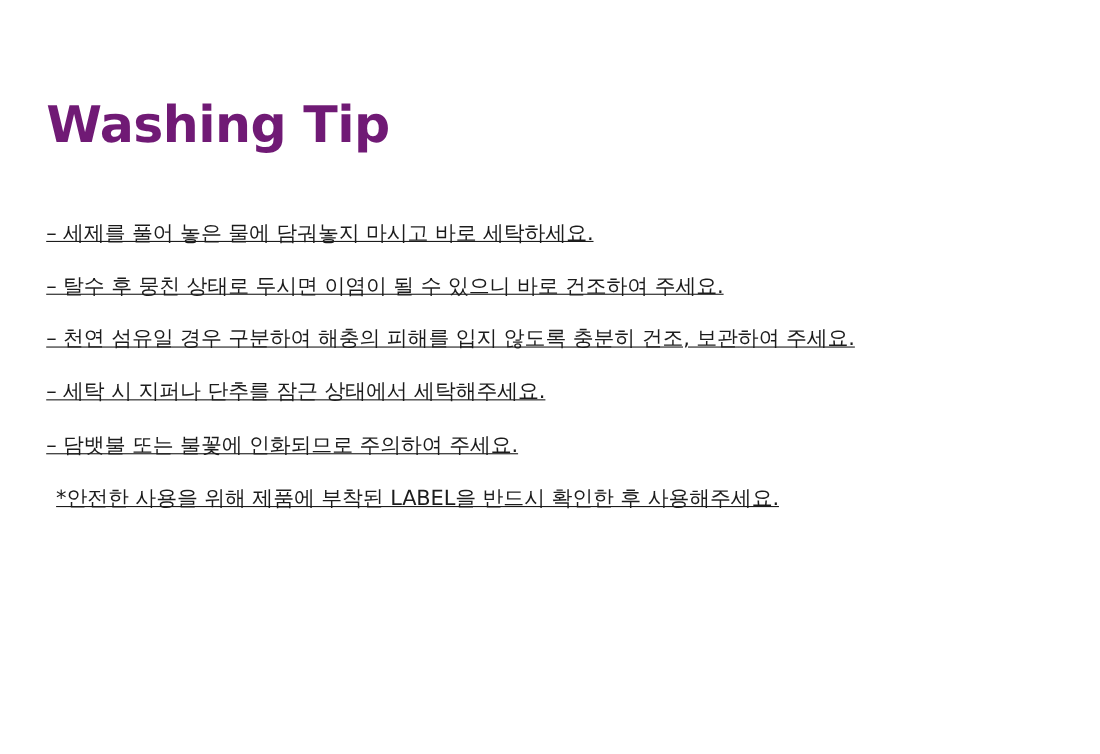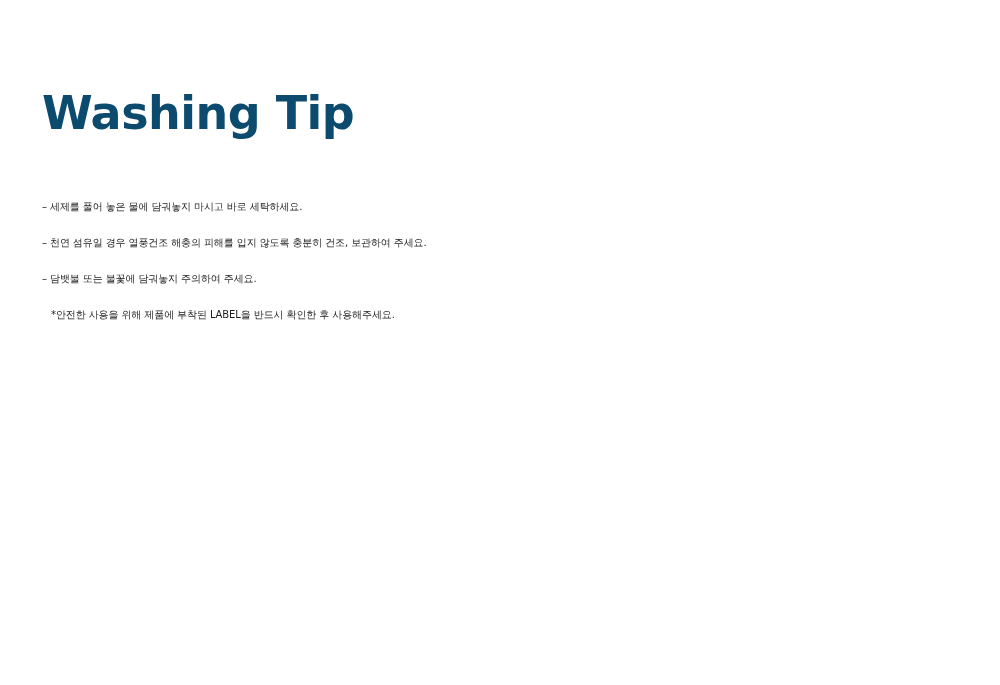--- a/index.html
+++ b/index.html
@@ -21,52 +21,55 @@
     box-sizing: border-box;
   }
   .doc-title {
     position: absolute;
     left: 42px;
     top: 57px;
     font-size: 46px;
     font-weight: 700;
     letter-spacing: -0.5px;
     line-height: 1.1;
-    color: #0c4a6e;
+    color: #701a75;
     white-space: nowrap;
   }
   .tip-list {
     position: absolute;
     left: 42px;
     top: 200px;
     width: 916px;
     list-style: none;
     margin: 0;
     padding: 0;
   }
   .tip-item {
-    font-size: 10px;
+    font-size: 19px;
     line-height: 1.35;
     color: #1c1c1c;
     margin-bottom: 22.5px;
     white-space: nowrap;
     letter-spacing: -0.1px;
+    text-decoration: underline;
   }
   .tip-item.note {
     padding-left: 9px;
     margin-bottom: 0;
   }
 </style>
 </head>
 <body>
 
 <div class="page">
 
   <h1 class="doc-title">Washing Tip</h1>
 
   <ul class="tip-list">
     <li class="tip-item">– 세제를 풀어 놓은 물에 담궈놓지 마시고 바로 세탁하세요.</li>
-    <li class="tip-item">– 천연 섬유일 경우 열풍건조 해충의 피해를 입지 않도록 충분히 건조, 보관하여 주세요.</li>
-    <li class="tip-item">– 담뱃불 또는 불꽃에 담궈놓지 주의하여 주세요.</li>
+    <li class="tip-item">– 탈수 후 뭉친 상태로 두시면 이염이 될 수 있으니 바로 건조하여 주세요.</li>
+    <li class="tip-item">– 천연 섬유일 경우 구분하여 해충의 피해를 입지 않도록 충분히 건조, 보관하여 주세요.</li>
+    <li class="tip-item">– 세탁 시 지퍼나 단추를 잠근 상태에서 세탁해주세요.</li>
+    <li class="tip-item">– 담뱃불 또는 불꽃에 인화되므로 주의하여 주세요.</li>
     <li class="tip-item note">*안전한 사용을 위해 제품에 부착된 LABEL을 반드시 확인한 후 사용해주세요.</li>
   </ul>
 
 </div>
 
 </body></html>

